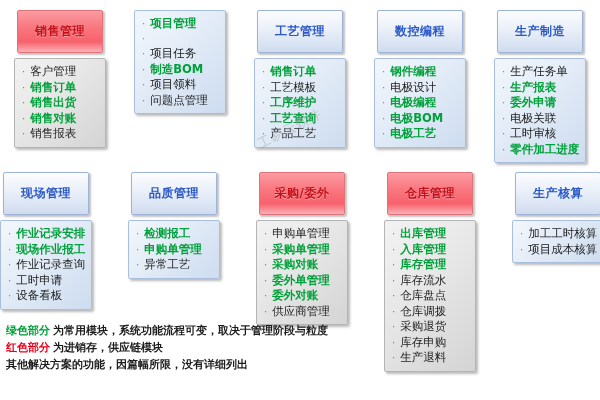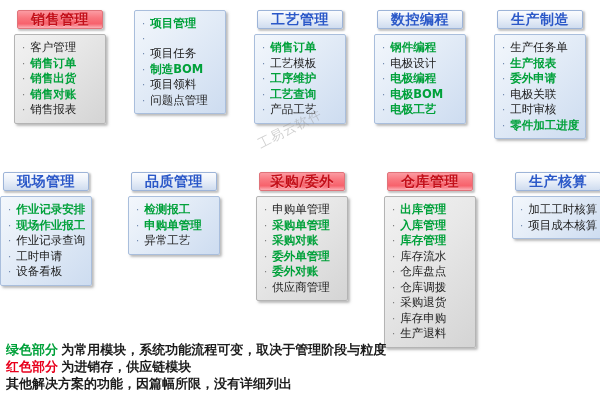--- a/index.html
+++ b/index.html
@@ -35,26 +35,26 @@
   }
   .col {
     width: 120px;
     display: flex;
     flex-direction: column;
     align-items: center;
   }
   
   .chip {
     width: 86px;
-    height: 19px;
+    height: 43px;
     box-sizing: border-box;
     display: flex;
     align-items: center;
     justify-content: center;
-    font-size: 14px;
+    font-size: 12px;
     font-weight: bold;
     letter-spacing: 0.5px;
     border-radius: 2px;
     margin-bottom: 5px;
     box-shadow: 1.5px 1.5px 2px rgba(120,120,120,0.45);
     white-space: nowrap;
     font-family: "DejaVu Sans", sans-serif;
   }
   .chip.blue {
     color: #2b58c8;
@@ -99,24 +99,23 @@
   }
   .panel.blue .bullet { color: #6e86ad; }
   .item.green .txt { color: #00a13a; font-weight: bold; text-align: right; }
   .item.dark  .txt { color: #1c1c1c; text-align: center; }
   
   .legend {
     position: absolute;
     left: 6px;
     top: 322px;
     width: 420px;
-    font-size: 13px;
+    font-size: 11px;
     line-height: 17px;
-    font-family: Liberation Serif, serif;
-    margin-top: 19px;
+    font-family: Liberation Sans, sans-serif;
   }
   .legend .line { white-space: nowrap; }
   .legend .tag-green { color: #00a13a; font-weight: bold; }
   .legend .tag-red   { color: #e8001c; font-weight: bold; text-align: right; }
   .legend .body      { color: #1c1c1c; font-weight: bold; }
   .legend .plain     { color: #1c1c1c; font-weight: bold; }
 </style>
 </head>
 <body>
 

